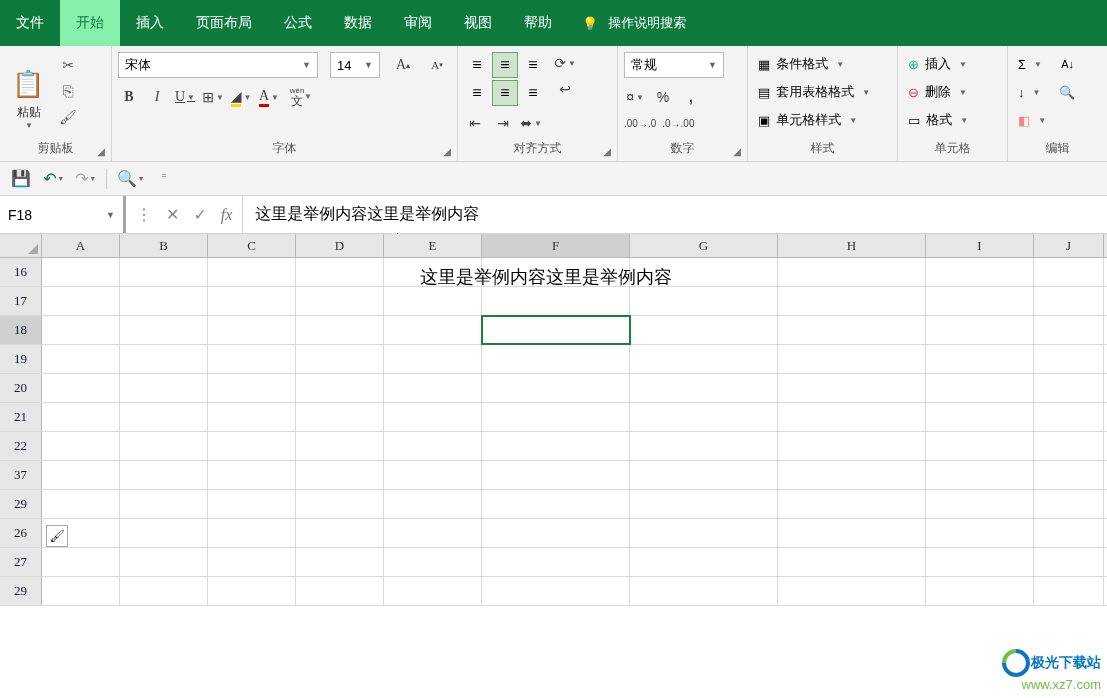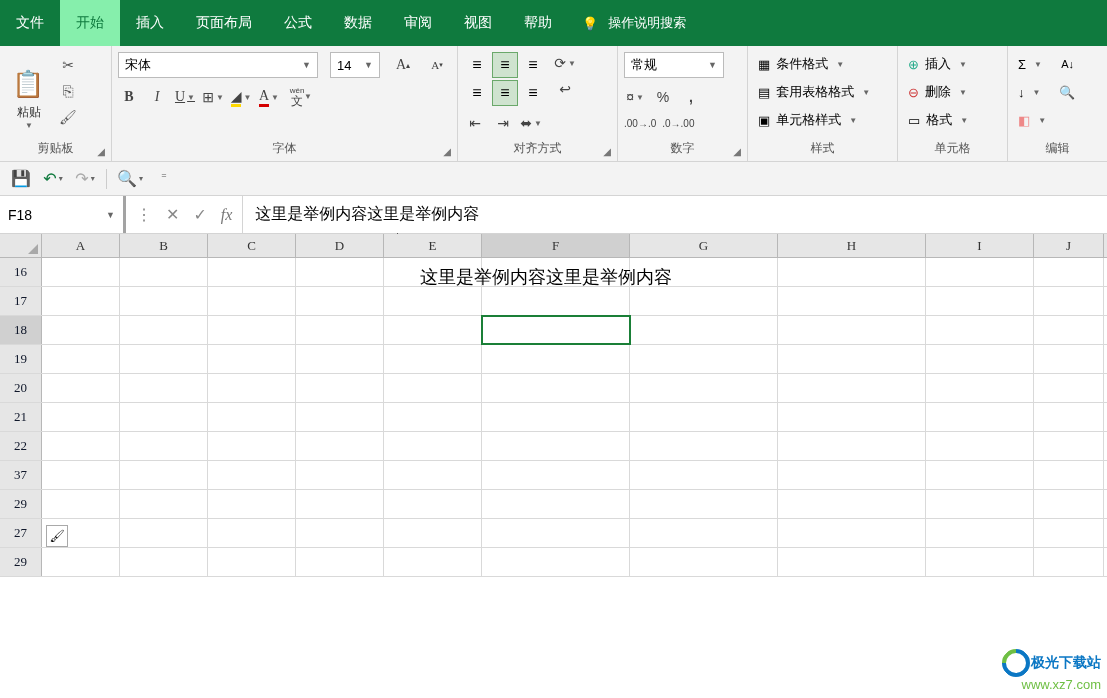--- a/index.html
+++ b/index.html
@@ -445,20 +445,33 @@
         <div class="cell" style="width: 88px;"></div>
         <div class="cell" style="width: 88px;"></div>
         <div class="cell" style="width: 98px;"></div>
         <div class="cell" style="width: 148px;"></div>
         <div class="cell" style="width: 148px;"></div>
         <div class="cell" style="width: 148px;"></div>
         <div class="cell" style="width: 108px;"></div>
         <div class="cell" style="width: 70px;"></div>
       </div>
       <div class="row">
+        <div class="rowh">26</div>
+        <div class="cell" style="width: 78px;"></div>
+        <div class="cell" style="width: 88px;"></div>
+        <div class="cell" style="width: 88px;"></div>
+        <div class="cell" style="width: 88px;"></div>
+        <div class="cell" style="width: 98px;"></div>
+        <div class="cell" style="width: 148px;"></div>
+        <div class="cell" style="width: 148px;"></div>
+        <div class="cell" style="width: 148px;"></div>
+        <div class="cell" style="width: 108px;"></div>
+        <div class="cell" style="width: 70px;"></div>
+      </div>
+      <div class="row">
         <div class="rowh">27</div>
         <div class="cell" style="width: 78px;"></div>
         <div class="cell" style="width: 88px;"></div>
         <div class="cell" style="width: 88px;"></div>
         <div class="cell" style="width: 88px;"></div>
         <div class="cell" style="width: 98px;"></div>
         <div class="cell" style="width: 148px;"></div>
         <div class="cell" style="width: 148px;"></div>
         <div class="cell" style="width: 148px;"></div>
         <div class="cell" style="width: 108px;"></div>

